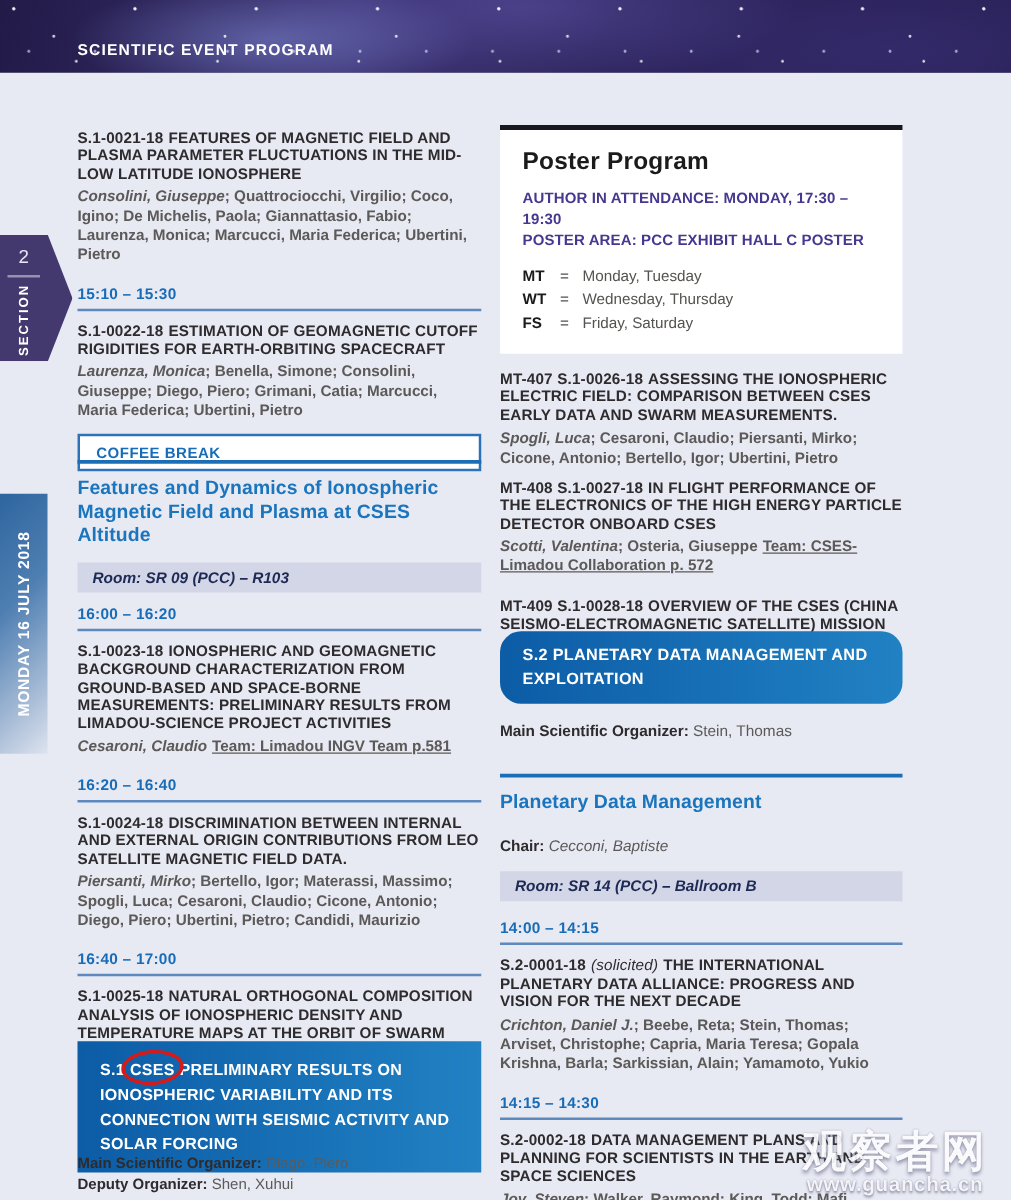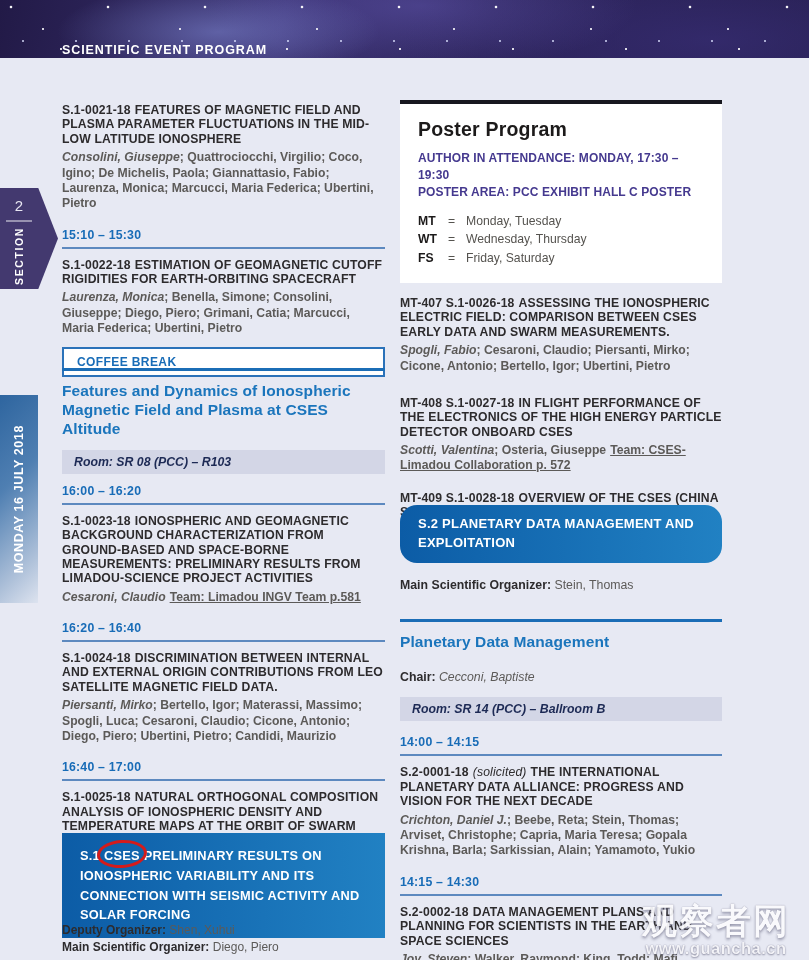--- a/index.html
+++ b/index.html
@@ -18,21 +18,21 @@
       radial-gradient(circle at 11px 7px,  rgba(255,255,255,.95) 0 .9px, transparent 1.7px),
       radial-gradient(circle at 43px 29px, rgba(255,255,255,.8) 0 .8px, transparent 1.5px),
       radial-gradient(circle at 79px 17px, rgba(255,255,255,.9) 0 1px, transparent 1.9px),
       radial-gradient(circle at 23px 41px, rgba(220,225,255,.7) 0 .8px, transparent 1.5px),
       radial-gradient(circle at 61px 49px, rgba(255,255,255,.85) 0 .7px, transparent 1.4px),
       radial-gradient(ellipse 230px 70px at 27% 55%, rgba(130,140,215,.55), transparent 70%),
       radial-gradient(ellipse 300px 90px at 52% 10%, rgba(100,90,180,.5), transparent 72%),
       radial-gradient(ellipse 420px 120px at 88% 70%, rgba(55,45,115,.75), transparent 75%),
       linear-gradient(100deg,#221a47 0%, #3a3171 35%, #2b2257 60%, #251e4e 100%);
     background-size: 97px 61px, 137px 83px, 71px 53px, 53px 47px, 113px 67px, auto, auto, auto, auto;
-    display:flex; align-items:flex-end; padding:0 0 1px 62px;
+    display:flex; align-items:flex-end; padding:0 0 11px 62px;
   }
   .site-header-title { color:#fff; font-size:12.5px; font-weight:700; letter-spacing:.9px; }
 
   
   .section-arrow {
     position:absolute; left:0; top:188px; width:58px; height:101px;
     background:#43396f; color:#fff;
     clip-path:polygon(0 0, 66% 0, 100% 50%, 66% 100%, 0 100%);
   }
   .section-arrow-inner { width:38px; height:100%; display:flex; flex-direction:column; align-items:center; padding-top:9px; }
@@ -146,21 +146,21 @@
       <div class="entry-title"><span class="entry-id">S.1-0022-18</span><span>ESTIMATION OF GEOMAGNETIC CUTOFF RIGIDITIES FOR EARTH-ORBITING SPACECRAFT</span></div>
       <div class="authors"><span class="first-author">Laurenza, Monica</span><span>; Benella, Simone; Consolini, Giuseppe; Diego, Piero; Grimani, Catia; Marcucci, Maria Federica; Ubertini, Pietro</span></div>
     </div>
 
     <div class="coffee-box">COFFEE BREAK</div>
   </div>
 
   <div class="col" style="left:62px; top:368px;">
     <div class="hr-thick"></div>
     <div class="session-heading">Features and Dynamics of Ionospheric Magnetic Field and Plasma at CSES Altitude</div>
-    <div class="room-box">Room: SR 08 (PCC) – R103</div>
+    <div class="room-box">Room: SR 09 (PCC) – R103</div>
 
     <div class="time-row" style="margin-top:10px;">16:00 – 16:20</div>
     <div>
       <div class="entry-title"><span class="entry-id">S.1-0023-18</span><span>IONOSPHERIC AND GEOMAGNETIC BACKGROUND CHARACTERIZATION FROM GROUND-BASED AND SPACE-BORNE MEASUREMENTS: PRELIMINARY RESULTS FROM LIMADOU-SCIENCE PROJECT ACTIVITIES</span></div>
       <div class="authors"><span class="first-author">Cesaroni, Claudio</span><span></span><span class="team-ref">Team: Limadou INGV Team p.581</span></div>
     </div>
 
     <div class="time-row" style="margin-top:16px;">16:20 – 16:40</div>
     <div>
       <div class="entry-title"><span class="entry-id">S.1-0024-18</span><span>DISCRIMINATION BETWEEN INTERNAL AND EXTERNAL ORIGIN CONTRIBUTIONS FROM LEO SATELLITE MAGNETIC FIELD DATA.</span></div>
@@ -172,22 +172,22 @@
       <div class="entry-title"><span class="entry-id">S.1-0025-18</span><span>NATURAL ORTHOGONAL COMPOSITION ANALYSIS OF IONOSPHERIC DENSITY AND TEMPERATURE MAPS AT THE ORBIT OF SWARM</span></div>
       <div class="authors"><span class="first-author">Coco, Igino</span><span>; Consolini, Giuseppe; De Michelis, Paola; Giannattasio, Fabio; Quattrociocchi, Virgilio</span></div>
     </div>
   </div>
 
   <div class="col grad-box" style="left:62px; top:833px;">
     <span class="entry-id">S.1</span><span class="circled-word"><span>CSES</span><span class="red-ellipse"></span></span> <span>PRELIMINARY RESULTS ON IONOSPHERIC VARIABILITY AND ITS CONNECTION WITH SEISMIC ACTIVITY AND SOLAR FORCING</span>
   </div>
 
   <div class="col" style="left:62px; top:922px;">
+    <div class="org-line"><b>Main Scientific Organizer:</b> <span>Diego, Piero</span></div>
     <div class="org-line"><b>Deputy Organizer:</b> <span>Shen, Xuhui</span></div>
-    <div class="org-line"><b>Main Scientific Organizer:</b> <span>Diego, Piero</span></div>
   </div>
 
   <div class="col" style="left:400px; top:100px; width:322px;">
     <div class="poster-box">
       <div class="pp-title">Poster Program</div>
       <div class="pp-note">AUTHOR IN ATTENDANCE: MONDAY, 17:30 – 19:30</div>
       <div class="pp-note">POSTER AREA: PCC EXHIBIT HALL C POSTER</div>
       <div class="legend">
         <div class="legend-row">
           <span class="legend-code">MT</span>
@@ -202,24 +202,24 @@
         <div class="legend-row">
           <span class="legend-code">FS</span>
             <span class="legend-eq">=</span>
             <span class="legend-days">Friday, Saturday</span>
         </div>
       </div>
     </div>
 
     <div style="margin-top:13px;">
       <div class="entry-title"><span class="entry-id">MT-407 S.1-0026-18</span><span>ASSESSING THE IONOSPHERIC ELECTRIC FIELD: COMPARISON BETWEEN CSES EARLY DATA AND SWARM MEASUREMENTS.</span></div>
-      <div class="authors"><span class="first-author">Spogli, Fabio</span><span>; Cesaroni, Claudio; Piersanti, Mirko; Cicone, Antonio; Bertello, Igor; Ubertini, Pietro</span></div>
-    </div>
-
-    <div style="margin-top:22px;">
+      <div class="authors"><span class="first-author">Spogli, Luca</span><span>; Cesaroni, Claudio; Piersanti, Mirko; Cicone, Antonio; Bertello, Igor; Ubertini, Pietro</span></div>
+    </div>
+
+    <div style="margin-top:9px;">
       <div class="entry-title"><span class="entry-id">MT-408 S.1-0027-18</span><span>IN FLIGHT PERFORMANCE OF THE ELECTRONICS OF THE HIGH ENERGY PARTICLE DETECTOR ONBOARD CSES</span></div>
       <div class="authors"><span class="first-author">Scotti, Valentina</span><span>; Osteria, Giuseppe</span><span class="team-ref">Team: CSES-Limadou Collaboration p. 572</span></div>
     </div>
 
     <div style="margin-top:17px;">
       <div class="entry-title"><span class="entry-id">MT-409 S.1-0028-18</span><span>OVERVIEW OF THE CSES (CHINA SEISMO-ELECTROMAGNETIC SATELLITE) MISSION</span></div>
       <div class="authors"><span class="first-author">Picozza, Piergiorgio</span><span></span><span class="team-ref">Team: on behalf of p. 583</span></div>
     </div>
   </div>
 

